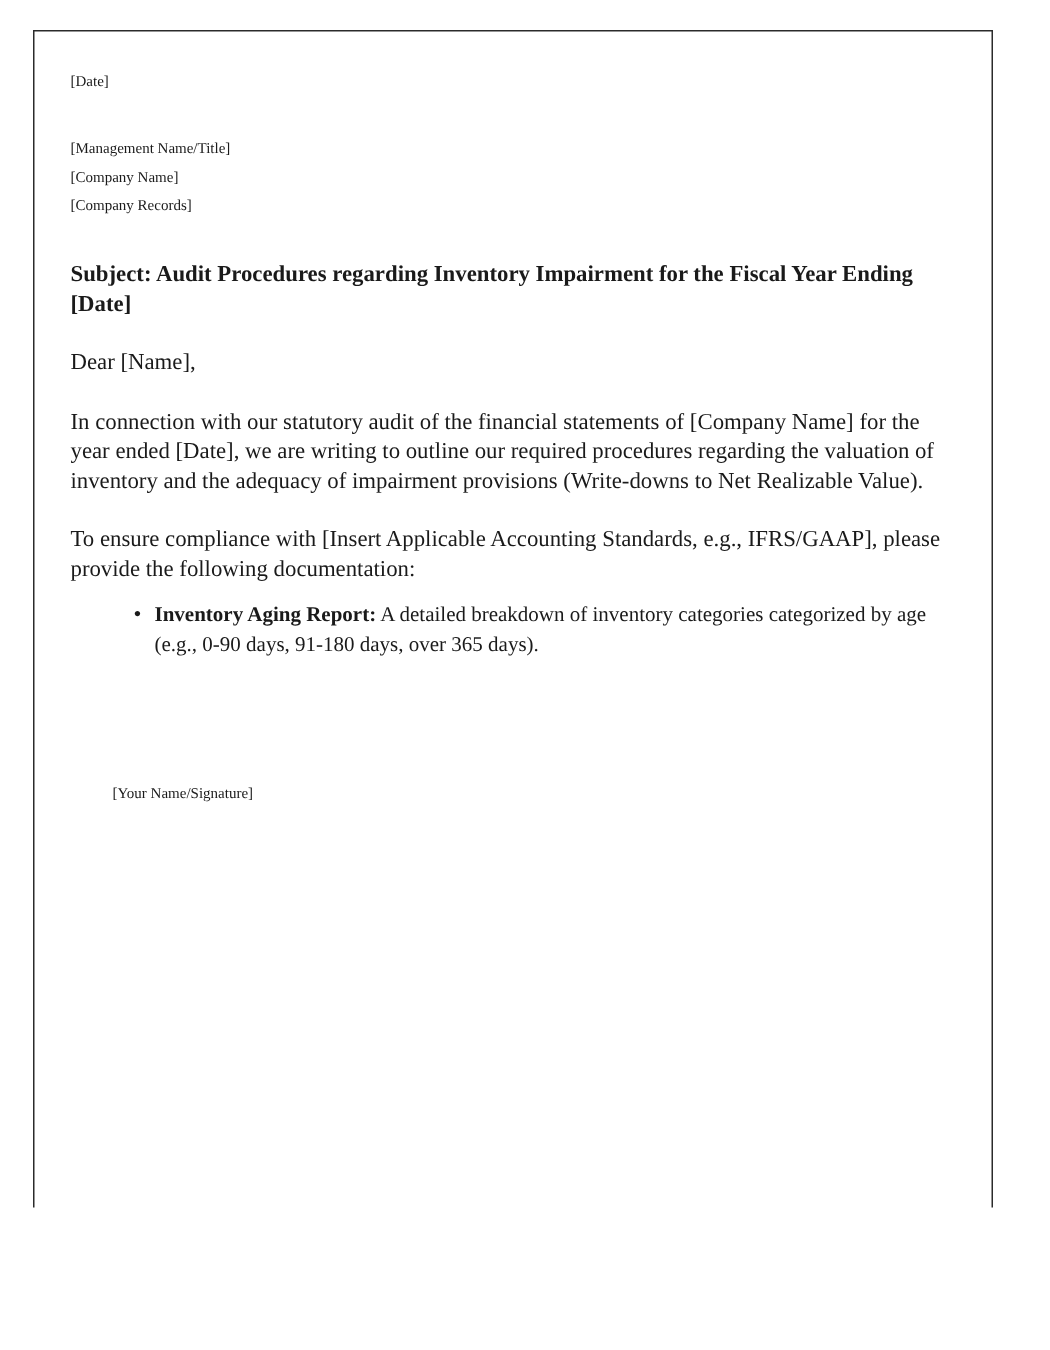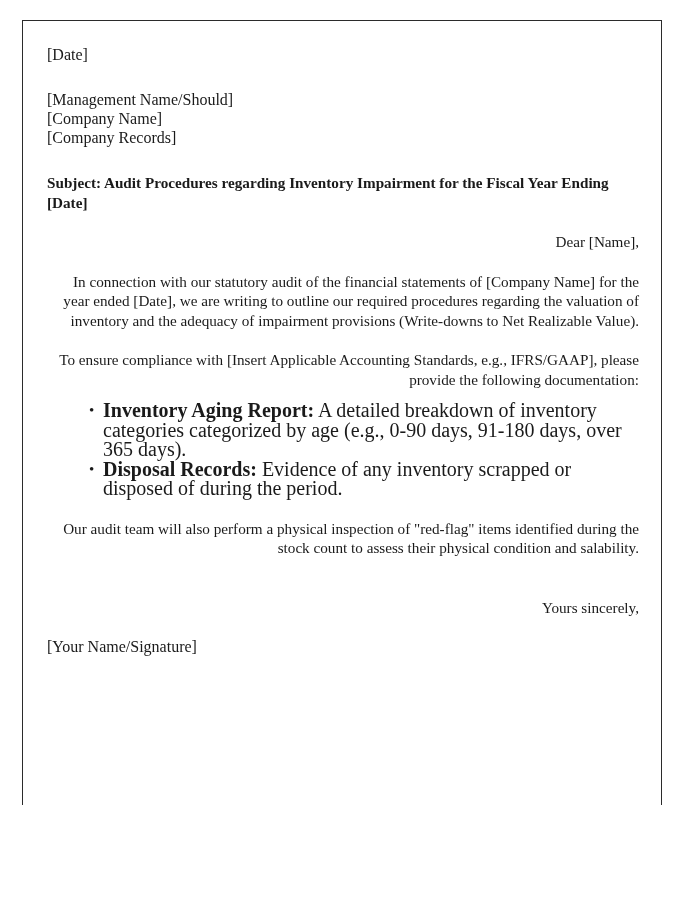--- a/index.html
+++ b/index.html
@@ -30,30 +30,30 @@
   }
 
   #content {
     position: absolute;
     left: 24px;
     top: 24px;
     width: 592px;
   }
 
   .line {
-    font-size: 16px;
+    font-size: 10px;
     line-height: 19px;
     color: #1a1a1a;
   }
 
   .para {
     font-size: 15.2px;
     line-height: 19.5px;
     margin: 0;
-    text-align: right;
+    text-align: left;
     color: #1a1a1a;
   }
 
   .gap-lg { height: 26px; }
   .gap-md { height: 20px; }
   .gap-sm { height: 12px; }
 
   .subject {
     font-weight: bold;
     font-size: 15.2px;
@@ -61,48 +61,48 @@
     font-family: Liberation Serif, serif;
   }
 
   ul.doc-list {
     margin: 0;
     padding: 0 0 0 42px;
     list-style: none;
   }
   ul.doc-list li {
     position: relative;
-    font-size: 20px;
+    font-size: 14px;
     line-height: 19.5px;
     padding-left: 14px;
     margin-bottom: 0px;
   }
   ul.doc-list li::before {
     content: "\2022";
     position: absolute;
     left: 0;
     top: 0;
     font-size: 15px;
     line-height: 19.5px;
   }
   .lead { font-weight: bold; }
 
-  .sig-block .line { line-height: 19px; }
+  .sig-block .line { line-height: 19px; margin-left: 28px; }
 </style>
 </head>
 <body>
 
 <div id="page">
   <div id="content">
 
     <div class="line">[Date]</div>
 
     <div class="gap-lg"></div>
 
-    <div class="line">[Management Name/Should]</div>
+    <div class="line">[Management Name/Title]</div>
     <div class="line">[Company Name]</div>
     <div class="line">[Company Records]</div>
 
     <div class="gap-lg"></div>
 
     <div class="subject">Subject: Audit Procedures regarding Inventory Impairment for the Fiscal Year Ending [Date]</div>
 
     <div class="gap-md"></div>
 
     <div class="para">Dear [Name],</div>
@@ -114,35 +114,30 @@
     <div class="gap-md"></div>
 
     <p class="para">To ensure compliance with [Insert Applicable Accounting Standards, e.g., IFRS/GAAP], please provide the following documentation:</p>
 
     <div class="gap-sm"></div>
 
     <ul class="doc-list">
       <li>
         <span class="lead">Inventory Aging Report:</span><span> A detailed breakdown of inventory categories categorized by age (e.g., 0-90 days, 91-180 days, over 365 days).</span>
       </li>
-      <li>
-        <span class="lead">Disposal Records:</span><span> Evidence of any inventory scrapped or disposed of during the period.</span>
-      </li>
     </ul>
-
-    <div class="gap-md"></div>
-
-    <p class="para">Our audit team will also perform a physical inspection of "red-flag" items identified during the stock count to assess their physical condition and salability.</p>
 
     <div class="gap-md"></div>
 
 
     <div class="gap-md"></div>
 
-    <div class="para">Yours sincerely,</div>
+
+    <div class="gap-md"></div>
+
 
     <div class="gap-md"></div>
 
     <div class="sig-block">
       <div class="line">[Your Name/Signature]</div>
     </div>
 
   </div>
 </div>
 

